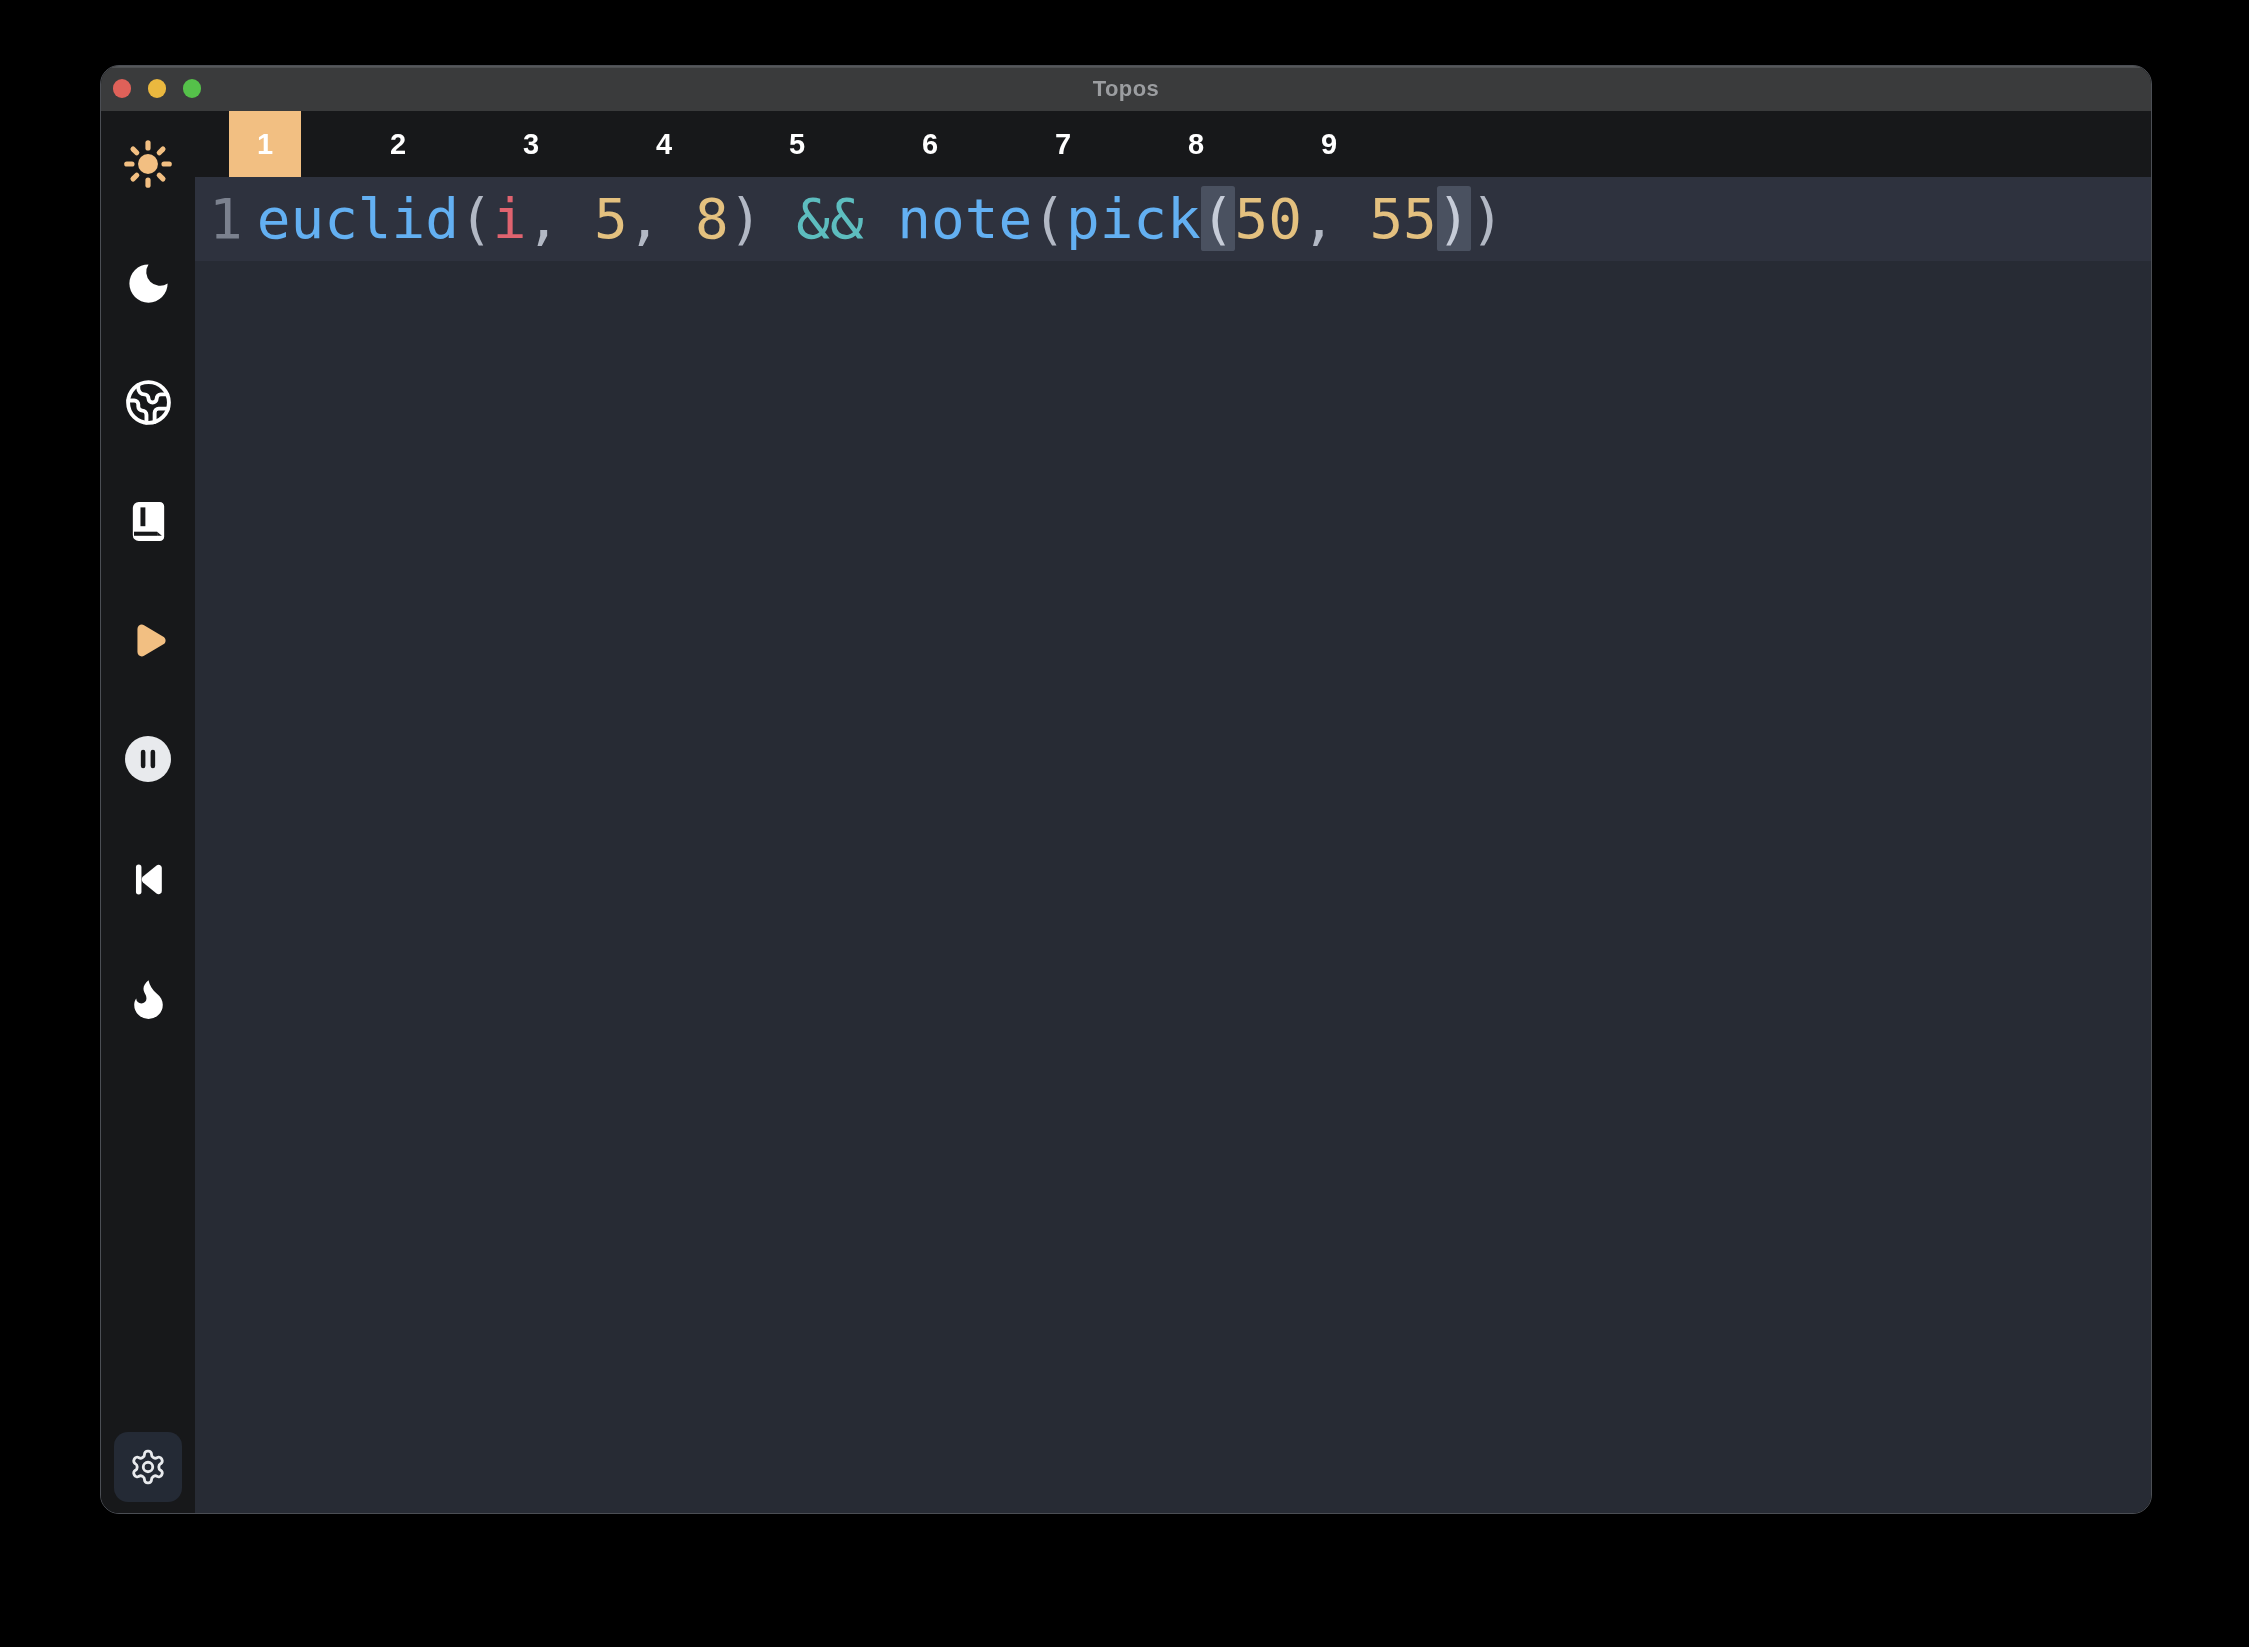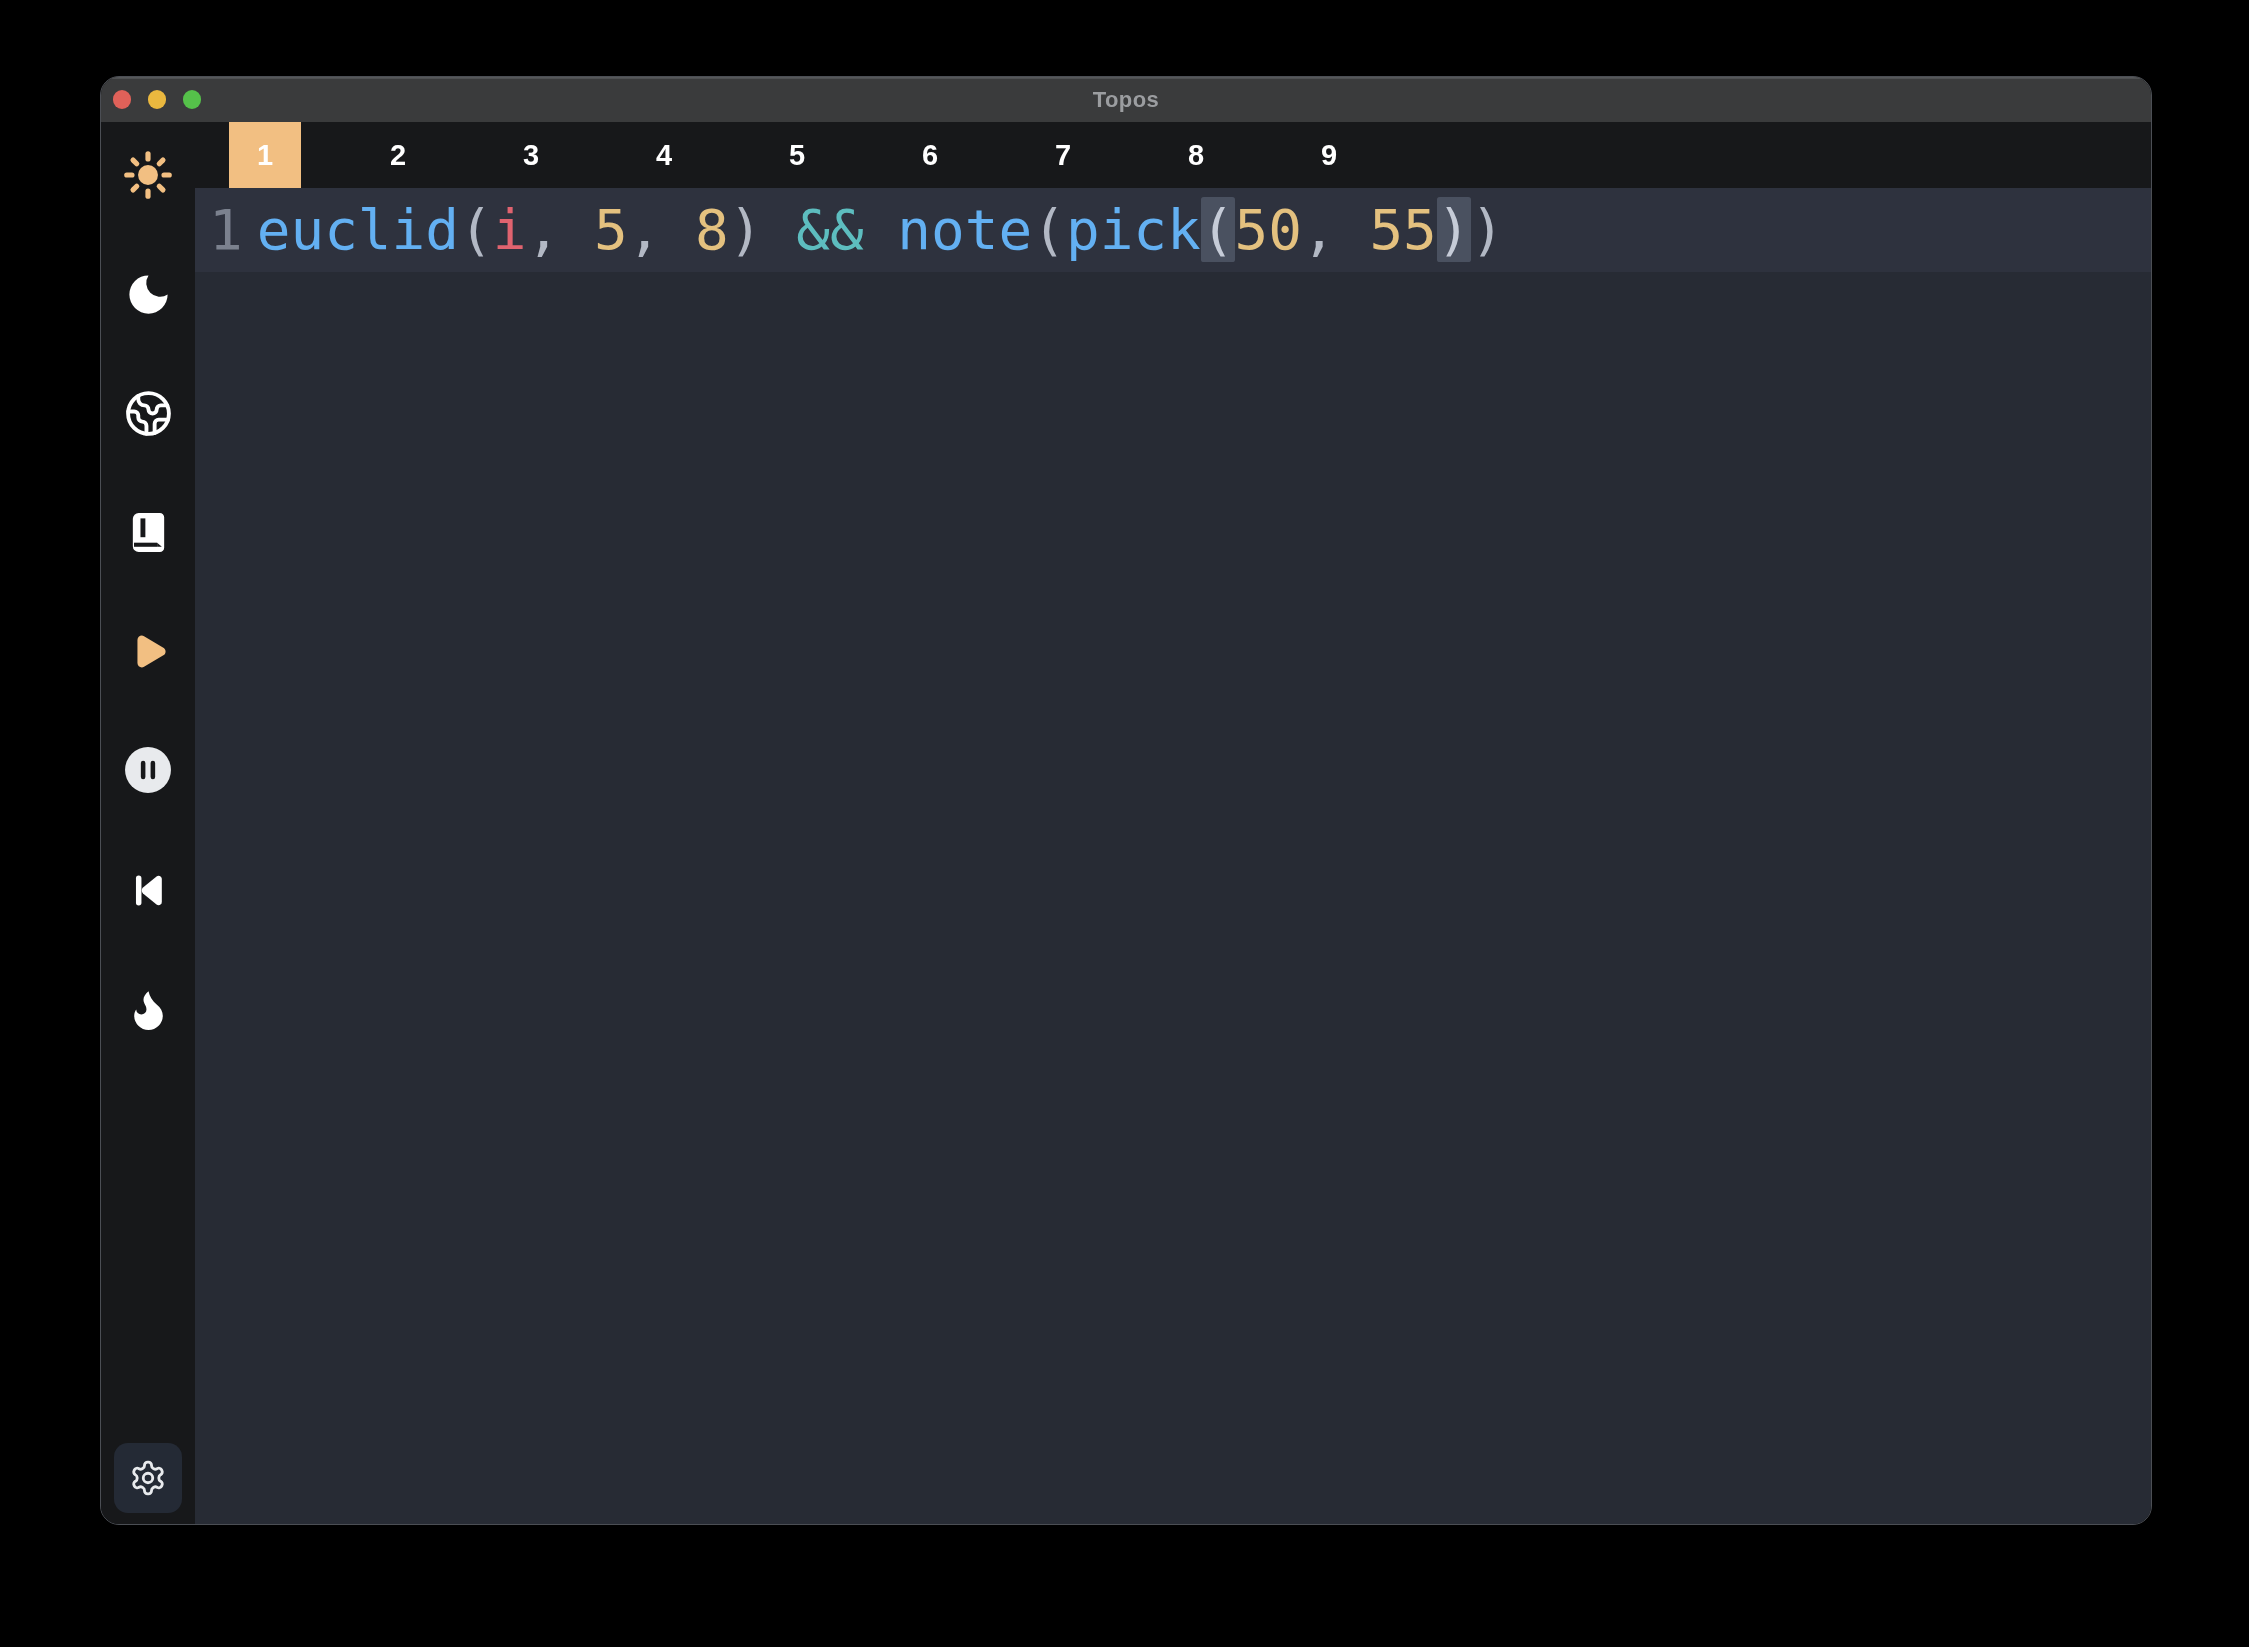--- a/index.html
+++ b/index.html
@@ -1,19 +1,19 @@
 <!DOCTYPE html>
 <html style="--accent-orange: #f2bf82; --titlebar-bg: #3a3b3c; --chrome-bg: #17181a; --editor-bg: #272b34; --active-line-bg: #2e323e; --bracket-highlight-bg: #4a5160; --token-function: #63b0f2; --token-punctuation: #b2b8c4; --token-variable: #e0636f; --token-number: #e4c17f; --token-operator: #5dbdbf; --line-number: #7b818e; --tab-text: #ffffff; --title-text: #9b9da0;font-size:14px"><head>
 <meta charset="utf-8">
 <style>
   html,body{margin:0;padding:0;background:#000;}
   body{width:2250px;height:1648px;position:relative;font-family:"Liberation Sans",sans-serif;overflow:hidden;}
 
   .window{
-    position:absolute;left:100px;top:76px;width:2052px;height:1449px;
+    position:absolute;left:100px;top:65px;width:2052px;height:1449px;
     border-radius:19px;background:var(--chrome-bg);
     border:1.7px solid #4b4e54;box-sizing:border-box;
     overflow:hidden;display:flex;flex-direction:column;
   }
   .titlebar{
     height:45px;flex:0 0 45px;background:var(--titlebar-bg);
     box-shadow:inset 0 1.7px 0 #56585a;
     display:flex;align-items:center;position:relative;
   }
   .lights{position:absolute;left:12.2px;top:0;bottom:0;display:flex;align-items:center;gap:16.6px;}

